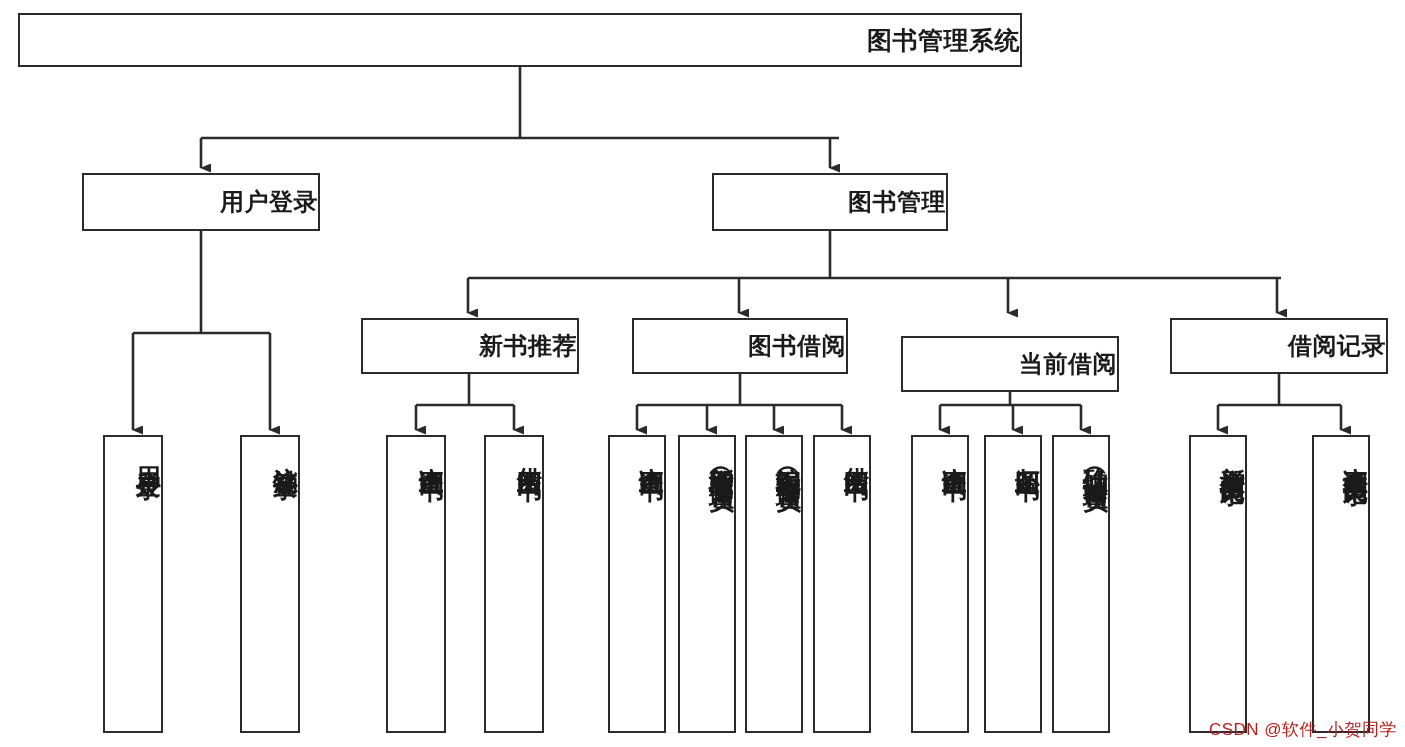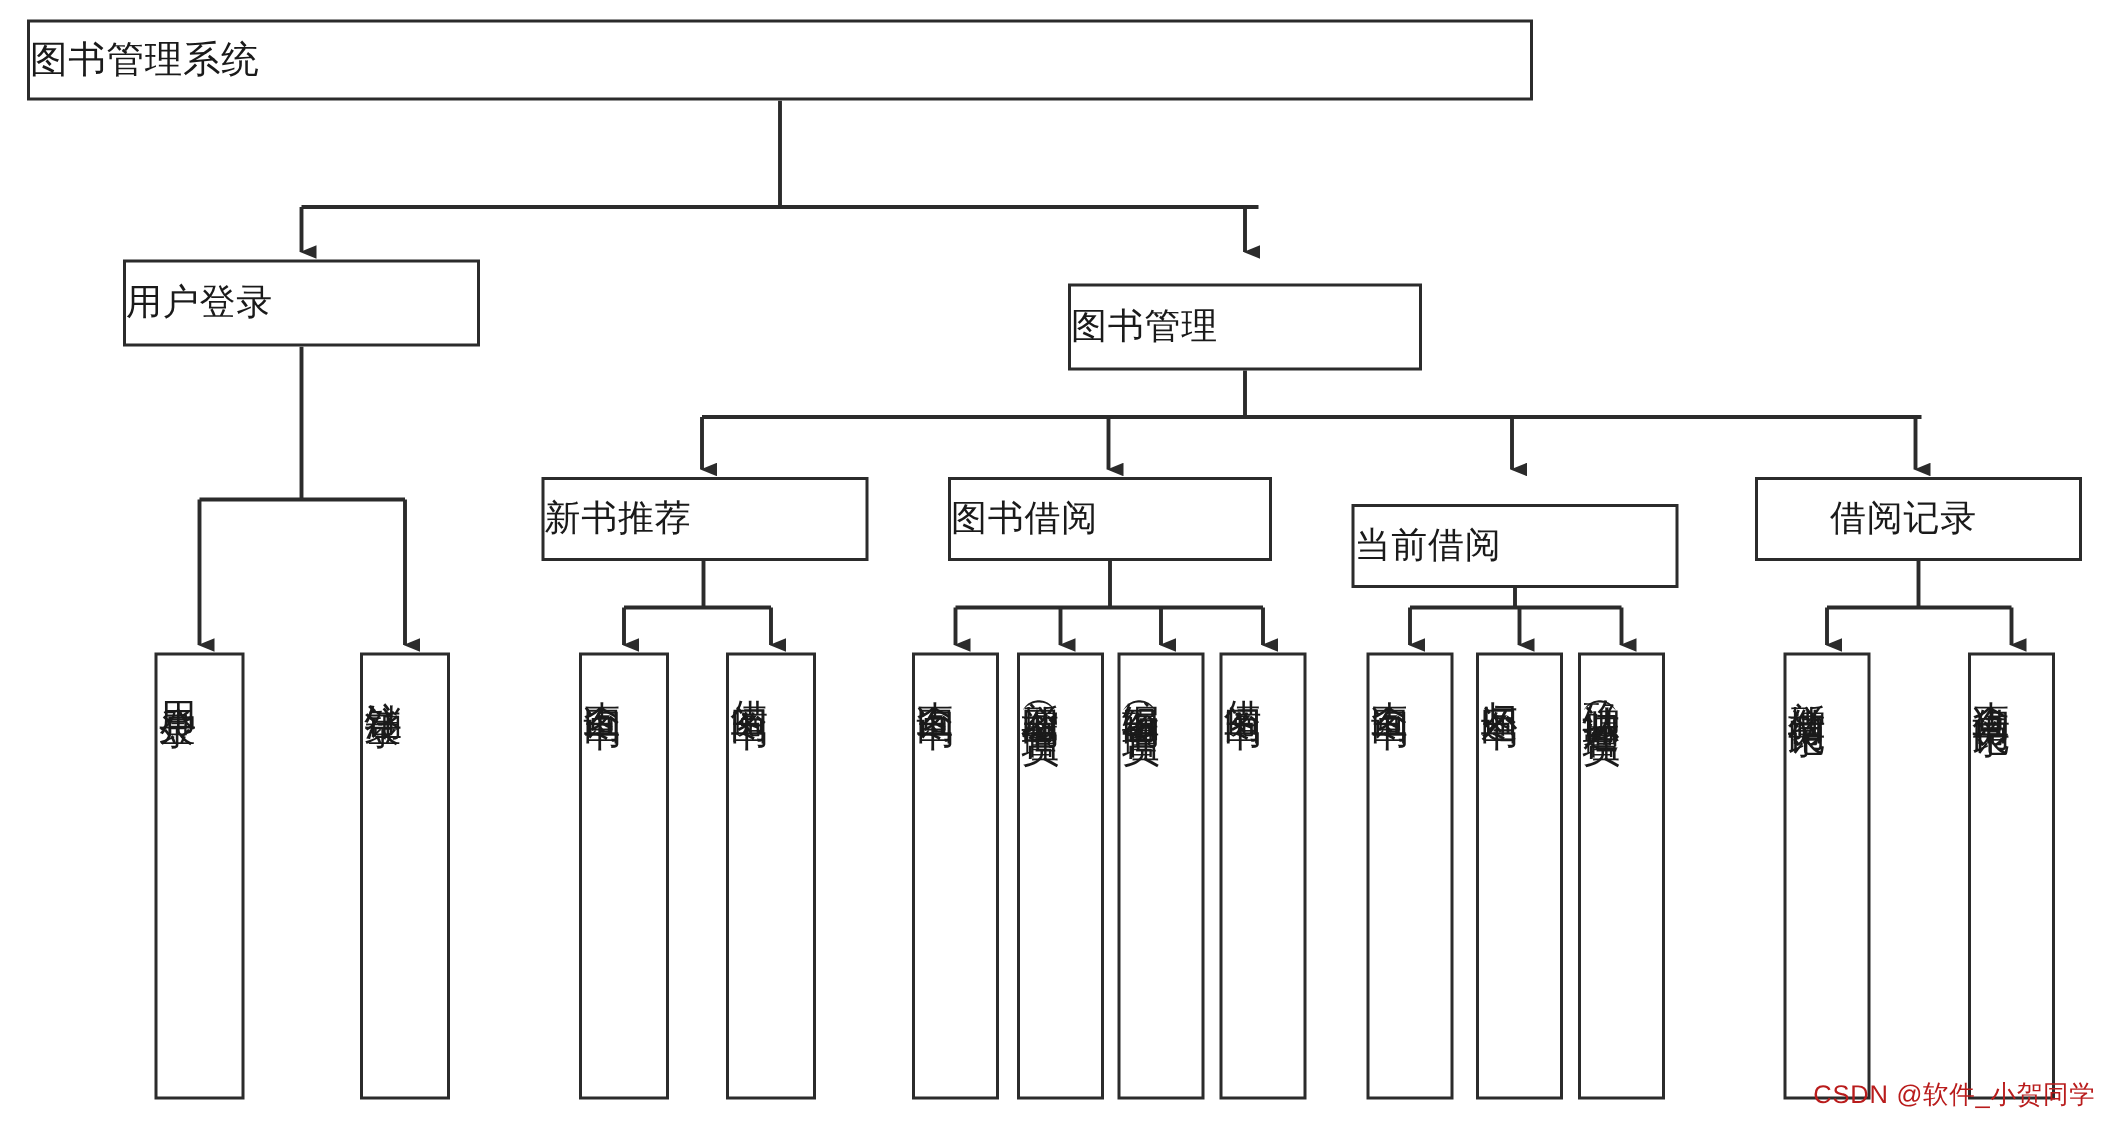--- a/index.html
+++ b/index.html
@@ -26,22 +26,23 @@
     height: 747px;
     pointer-events: none;
   }
   .node {
     position: absolute;
     box-sizing: border-box;
     background: #ffffff;
     border: 2px solid #2b2b2b;
     display: flex;
     align-items: center;
-    justify-content: flex-start;
+    justify-content: flex-end;
     z-index: 2;
+    font-weight: bold;
   }
   .node .node-label {
     color: #1a1a1a;
     text-align: center;
     line-height: 1.15;
     white-space: nowrap;
   }
   .node.horizontal .node-label {
     font-size: 24px;
     letter-spacing: 0.5px;
@@ -128,21 +129,21 @@
     </g>
   </svg>
 
   <div class="node horizontal root" style="left:18px; top:13px; width:1004px; height:54px;">
     <span class="node-label">图书管理系统</span>
   </div>
 
   <div class="node horizontal" style="left:82px; top:173px; width:238px; height:58px;">
     <span class="node-label">用户登录</span>
   </div>
-  <div class="node horizontal" style="left:712px; top:173px; width:236px; height:58px;margin-top:16px;">
+  <div class="node horizontal" style="left:712px; top:173px; width:236px; height:58px;">
     <span class="node-label">图书管理</span>
   </div>
 
   <div class="node horizontal" style="left:361px; top:318px; width:218px; height:56px;">
     <span class="node-label">新书推荐</span>
   </div>
   <div class="node horizontal" style="left:632px; top:318px; width:216px; height:56px;">
     <span class="node-label">图书借阅</span>
   </div>
   <div class="node horizontal" style="left:901px; top:336px; width:218px; height:56px;">

